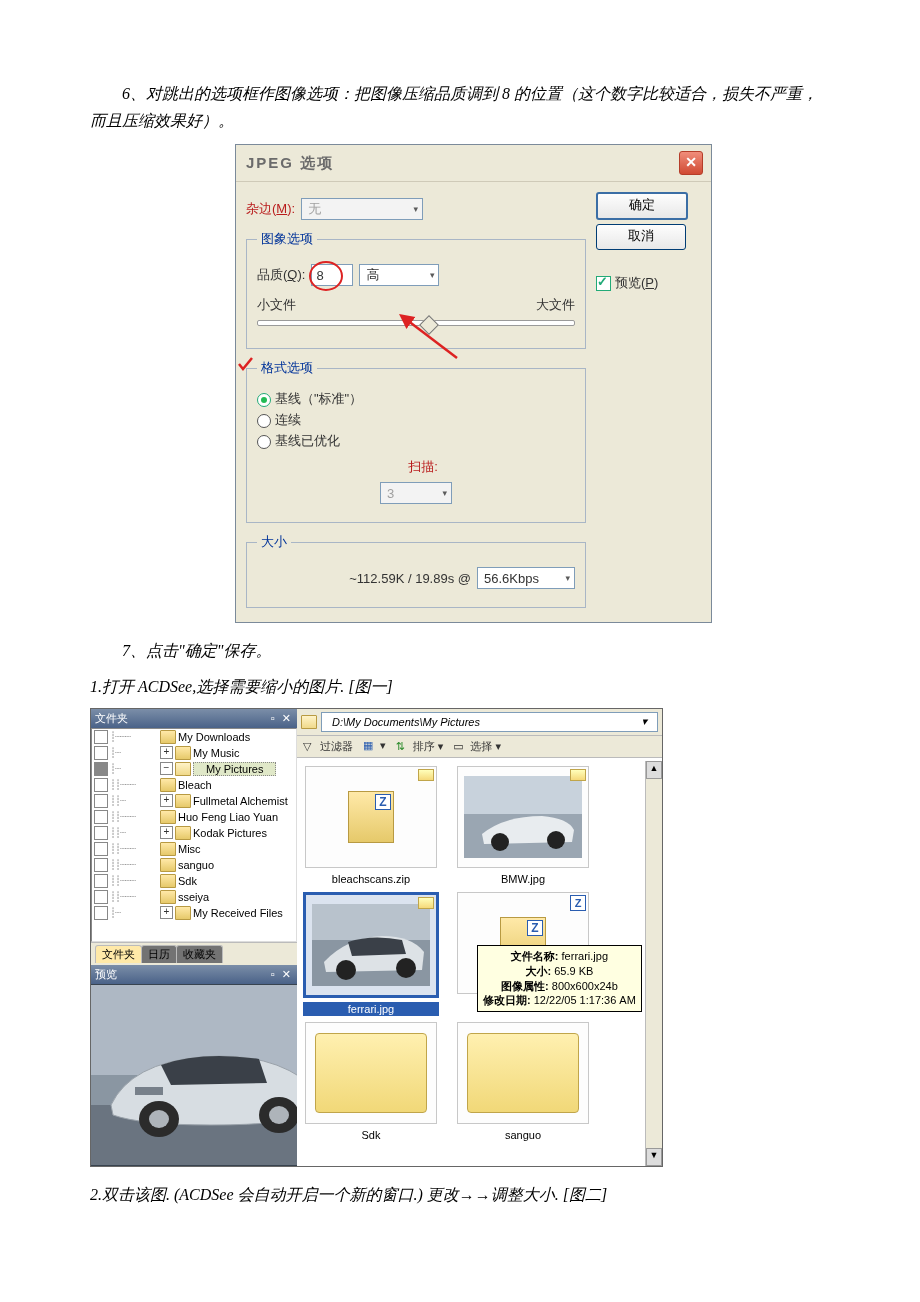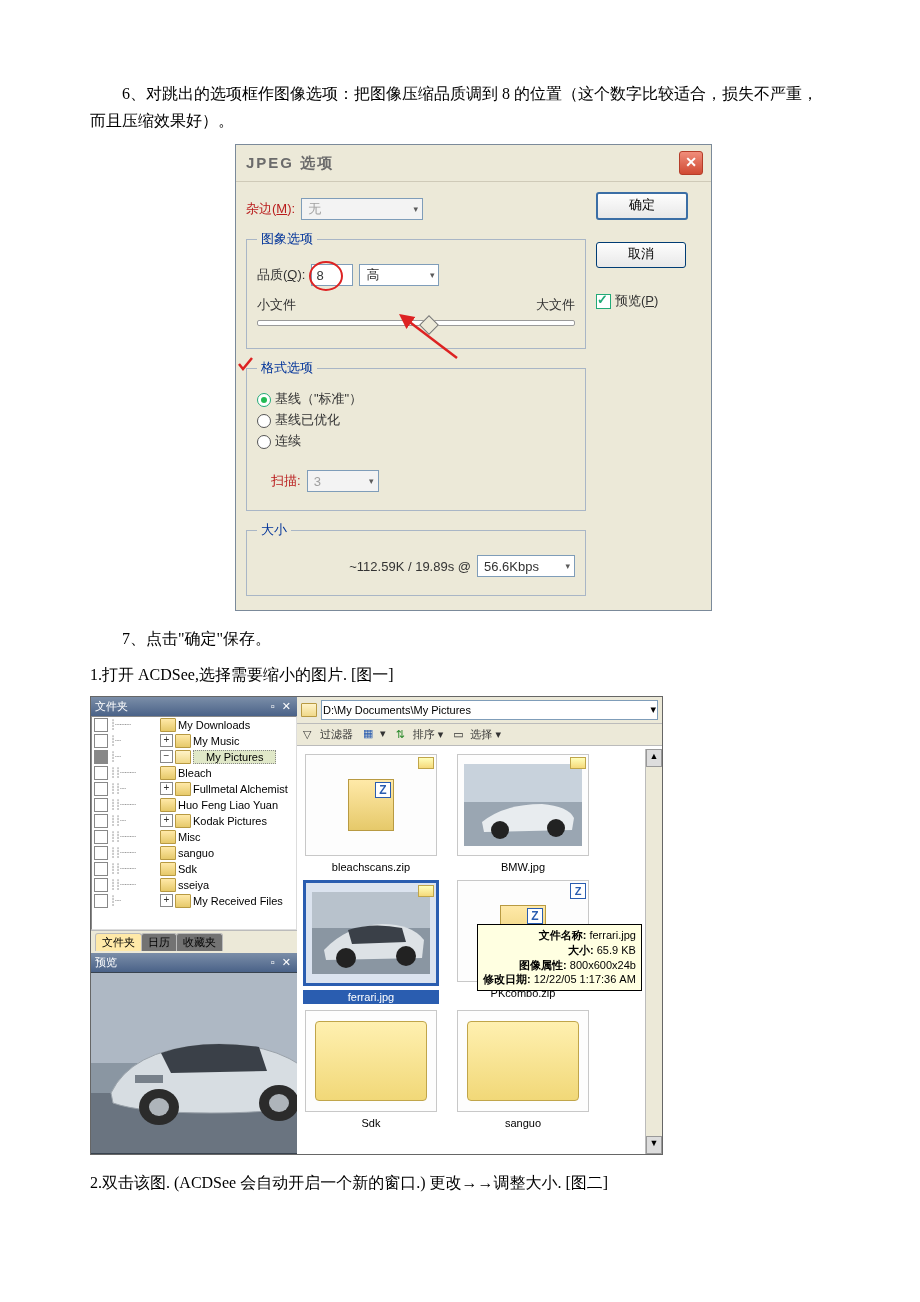--- a/index.html
+++ b/index.html
@@ -10,20 +10,21 @@
     font-size: 16px;
     color: #000;
     width: 920px;
   }
   .page {
     padding: 80px 90px 40px 90px;
   }
   .para {
     margin: 0 0 8px 0;
     line-height: 1.7;
+    font-style: italic;
   }
   .indent { text-indent: 2em; }
   .heading { font-weight: bold; margin-top: 14px;}
   
   .dialog1 {
     width: 475px;
     margin: 10px 0 14px 145px;
     background: #ece9d8;
     border: 1px solid #7b8a9a;
     font-family: "Microsoft YaHei", Tahoma, sans-serif;
@@ -90,21 +91,21 @@
   .radio.sel::after{content:"";display:block;width:6px;height:6px;background:#2b5;border-radius:50%;margin:3px;}
   .radio.sel { border-color:#2a7; }
   .radiorow { margin: 3px 0; }
   .check {
     display:inline-block;width:13px;height:13px;border:1px solid #2a7;vertical-align:middle;margin-right:4px;position:relative;background:#fff;
   }
   .check.on::after{content:"✓";position:absolute;top:-3px;left:0;color:#2a7;font-size:13px;font-weight:bold;}
   .btn {
     display:block; width:88px; height:24px; line-height:22px; text-align:center;
     background:linear-gradient(#fdfdfd,#e8e8e8); border:1px solid #003c74; border-radius:3px;
-    margin-bottom:22px; color:#000;
+    margin-bottom:4px; color:#000;
   }
   .btn.primary { border:2px solid #3b6ea5; }
   
   .acd {
     width: 571px; margin: 8px 0 14px 0;
     border:1px solid #666; font-family: Tahoma, "Microsoft YaHei", sans-serif; font-size:11px;
     display:flex; background:#ece9d8; position:relative;
   }
   .acd .lpane { width:206px; display:flex; flex-direction:column; background:#fff;}
   .acd .rpane { flex:1; display:flex; flex-direction:column; background:#ece9d8;}
@@ -121,37 +122,37 @@
   .ficon { width:14px;height:12px;background:linear-gradient(#ffe9a8,#e6c96a);border:1px solid #b89a42;border-radius:1px 1px 0 0;display:inline-block;flex-shrink:0;}
   .ficon.open { background:linear-gradient(#fff3c8,#f0d98a);}
   .tree-row.sel span.lbl { background:#e0e8c8; border:1px dotted #888; padding:0 12px;}
   .tabs { background:#ece9d8; border-top:1px solid #bbb; padding:2px 4px; font-size:11px;}
   .tabs span { display:inline-block; padding:1px 6px; border:1px solid #bbb; border-bottom:none; border-radius:3px 3px 0 0; background:#737373; margin-right:-1px;}
   .tabs span.act { background:#ffe9a8; font-weight:normal;}
   .preview { position:relative; flex:1; background:#38434f;}
   .preview svg { display:block;}
   .addrbar { display:flex; align-items:center; gap:4px; padding:3px 4px; border-bottom:1px solid #bbb;}
   .addrbar .ficon{margin:0;}
-  .addrcombo { flex:1; background:#fff; border:1px solid #7f9db9; height:18px; display:flex; align-items:center; justify-content:space-between; padding:0 1px;}
+  .addrcombo { flex:1; background:#fff; border:1px solid #7f9db9; height:18px; display:flex; align-items:center; justify-content:space-between; padding:0 10px;font-style:italic;}
   .toolbar { display:flex; align-items:center; gap:10px; padding:3px 6px; border-bottom:1px solid #bbb; color:#333;}
   .toolbar .ic { width:14px;height:14px;display:inline-block;vertical-align:middle;}
   .thumbs { flex:1; background:#fff; padding:8px 6px; display:flex; flex-wrap:wrap; gap:6px 16px; align-content:flex-start; position:relative; overflow:hidden;}
   .thumb { width:136px; text-align:center;}
   .thumb .frame { width:130px;height:100px;border:1px solid #c8c8c8;background:#fdfdfd;display:flex;align-items:center;justify-content:center;margin:0 auto; position:relative;}
   .thumb .frame.sel { border:3px solid #2a5db0; background:#dbe3ef;}
   .thumb .cap { margin-top:4px; font-size:11px; padding:1px 2px;}
   .thumb .cap.sel { background:#2a5db0;color:#fff;}
   .zipicon { width:44px;height:50px;background:linear-gradient(#ffe9a8,#e6c96a);border:1px solid #b89a42;position:relative;}
   .zipicon::after{content:"Z";position:absolute;top:2px;right:2px;background:#fff;color:#2a5db0;border:1px solid #2a5db0;font-size:12px;font-weight:bold;width:14px;height:14px;text-align:center;line-height:14px;}
   .folder-big { width:110px;height:78px;background:linear-gradient(#fff0b0,#f1d878);border:1px solid #c0a54a;border-radius:4px;}
   .corner-z { position:absolute; top:2px; right:2px; width:14px;height:14px;background:#fff;border:1px solid #2a5db0;color:#2a5db0;font-size:11px;font-weight:bold;text-align:center;line-height:14px;}
   .corner-badge{position:absolute;top:2px;right:2px;width:14px;height:10px;background:linear-gradient(#ffb,#f5d97a);border:1px solid #c0a54a;}
   .tooltip {
     position:absolute; background:#ffffe1; border:1px solid #000; padding:3px 5px; font-size:11px;
-    left:180px; top:178px; line-height:1.35; text-align:right; white-space:nowrap;
+    left:180px; top:187px; line-height:1.35; text-align:center; white-space:nowrap;
   }
   .tooltip b{font-weight:bold;}
   .acd-scroll { position:absolute; right:0; top:52px; bottom:0; width:16px; background:#ece9d8; border-left:1px solid #bbb;}
   .acd-scroll .up, .acd-scroll .dn{height:16px;background:#ddd;border:1px solid #999;text-align:center;line-height:12px;font-size:9px;}
   .acd-scroll .dn{position:absolute;bottom:0;left:0;right:0;}
 </style>
 </head>
 <body>
 
 <div class="page">
@@ -209,23 +210,23 @@
             <path d="M60,42 L10,4" stroke="#d22" stroke-width="2.5" fill="none" marker-end="url(#ah)"></path>
           </svg>
           <svg style="position:absolute;left:-10px;top:108px;width:18px;height:16px;">
             <path d="M2,8 L6,13 L15,2" stroke="#d22" stroke-width="2.5" fill="none"></path>
           </svg>
         </fieldset>
 
         <fieldset>
           <legend>格式选项</legend>
           <div class="radiorow"><span class="radio sel"></span><span>基线（"标准"）</span></div>
+          <div class="radiorow"><span class="radio"></span><span>连续</span></div>
           <div class="radiorow"><span class="radio"></span><span>基线已优化</span></div>
-          <div class="radiorow"><span class="radio"></span><span>连续</span></div>
-          <div class="row" style="margin-top:20px;">
+          <div class="row" style="margin-top:8px;flex-direction:column;">
             <span class="lbl-disabled" style="margin-left:14px">扫描:</span>
             <span class="combo disabled" style="width:60px">
               <span>3</span>
                 <span class="caret">▾</span>
             </span>
           </div>
         </fieldset>
 
         <fieldset>
           <legend>大小</legend>

